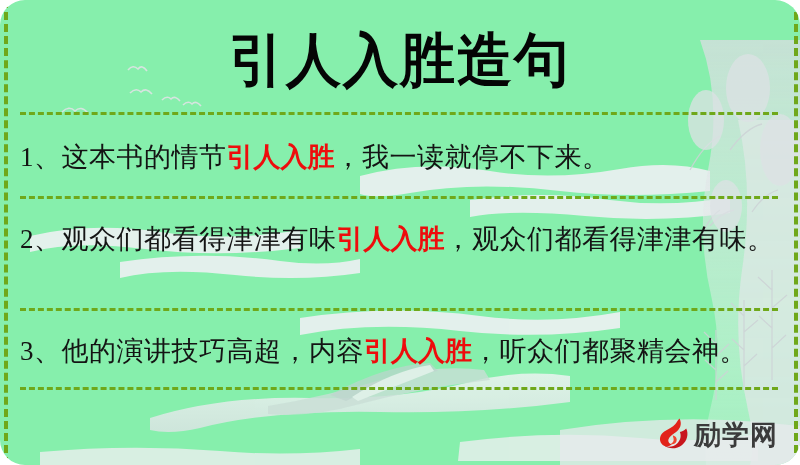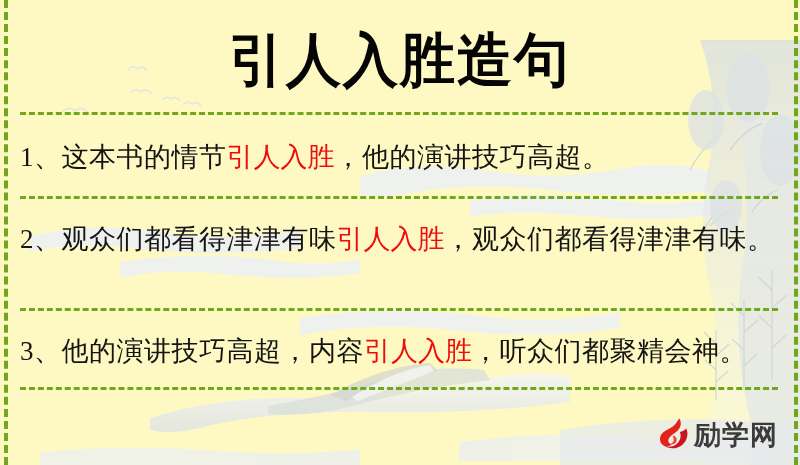--- a/index.html
+++ b/index.html
@@ -6,22 +6,23 @@
   html, body {
     margin: 0;
     padding: 0;
     background: #ffffff;
   }
   #page {
     position: relative;
     width: 800px;
     height: 465px;
     overflow: hidden;
-    background: #fef9c3;
+    background: #86efac;
     font-family: "Liberation Serif", "DejaVu Serif", serif;
+    border-radius: 25px;
   }
 
   
   .bg-layer {
     position: absolute;
     inset: 0;
     pointer-events: none;
     z-index: 0;
   }
   .bg-layer svg { display: block; width: 800px; height: 465px; }
@@ -87,21 +88,21 @@
     letter-spacing: 0.5px;
     white-space: normal;
     word-break: break-all;
   }
   .s1 { top: 134px; }
   .s2 { top: 216px; }
   .s3 { top: 328px; }
 
   .idiom {
     color: #ee0c0c;
-    font-weight: 400;
+    font-weight: 700;
     font-family: "DejaVu Serif", "Liberation Serif", serif;
     letter-spacing: 0;
   }
 
   
   .logo {
     position: absolute;
     right: 22px;
     bottom: 10px;
     height: 42px;
@@ -200,21 +201,21 @@
   <div class="divider d1"></div>
   <div class="divider d2"></div>
   <div class="divider d3"></div>
   <div class="divider d4"></div>
 
   <div class="title-band">
     <div class="title-text">引人入胜造句</div>
   </div>
 
   <div class="sentence s1">
-    <span>1、</span><span>这本书的情节</span><span class="idiom">引人入胜</span><span>，他的演讲技巧高超。</span>
+    <span>1、</span><span>这本书的情节</span><span class="idiom">引人入胜</span><span>，我一读就停不下来。</span>
   </div>
 
   <div class="sentence s2">
     <span>2、</span><span>观众们都看得津津有味</span><span class="idiom">引人入胜</span><span>，观众们都看得津津有味。</span>
   </div>
 
   <div class="sentence s3">
     <span>3、</span><span>他的演讲技巧高超，内容</span><span class="idiom">引人入胜</span><span>，听众们都聚精会神。</span>
   </div>
 

